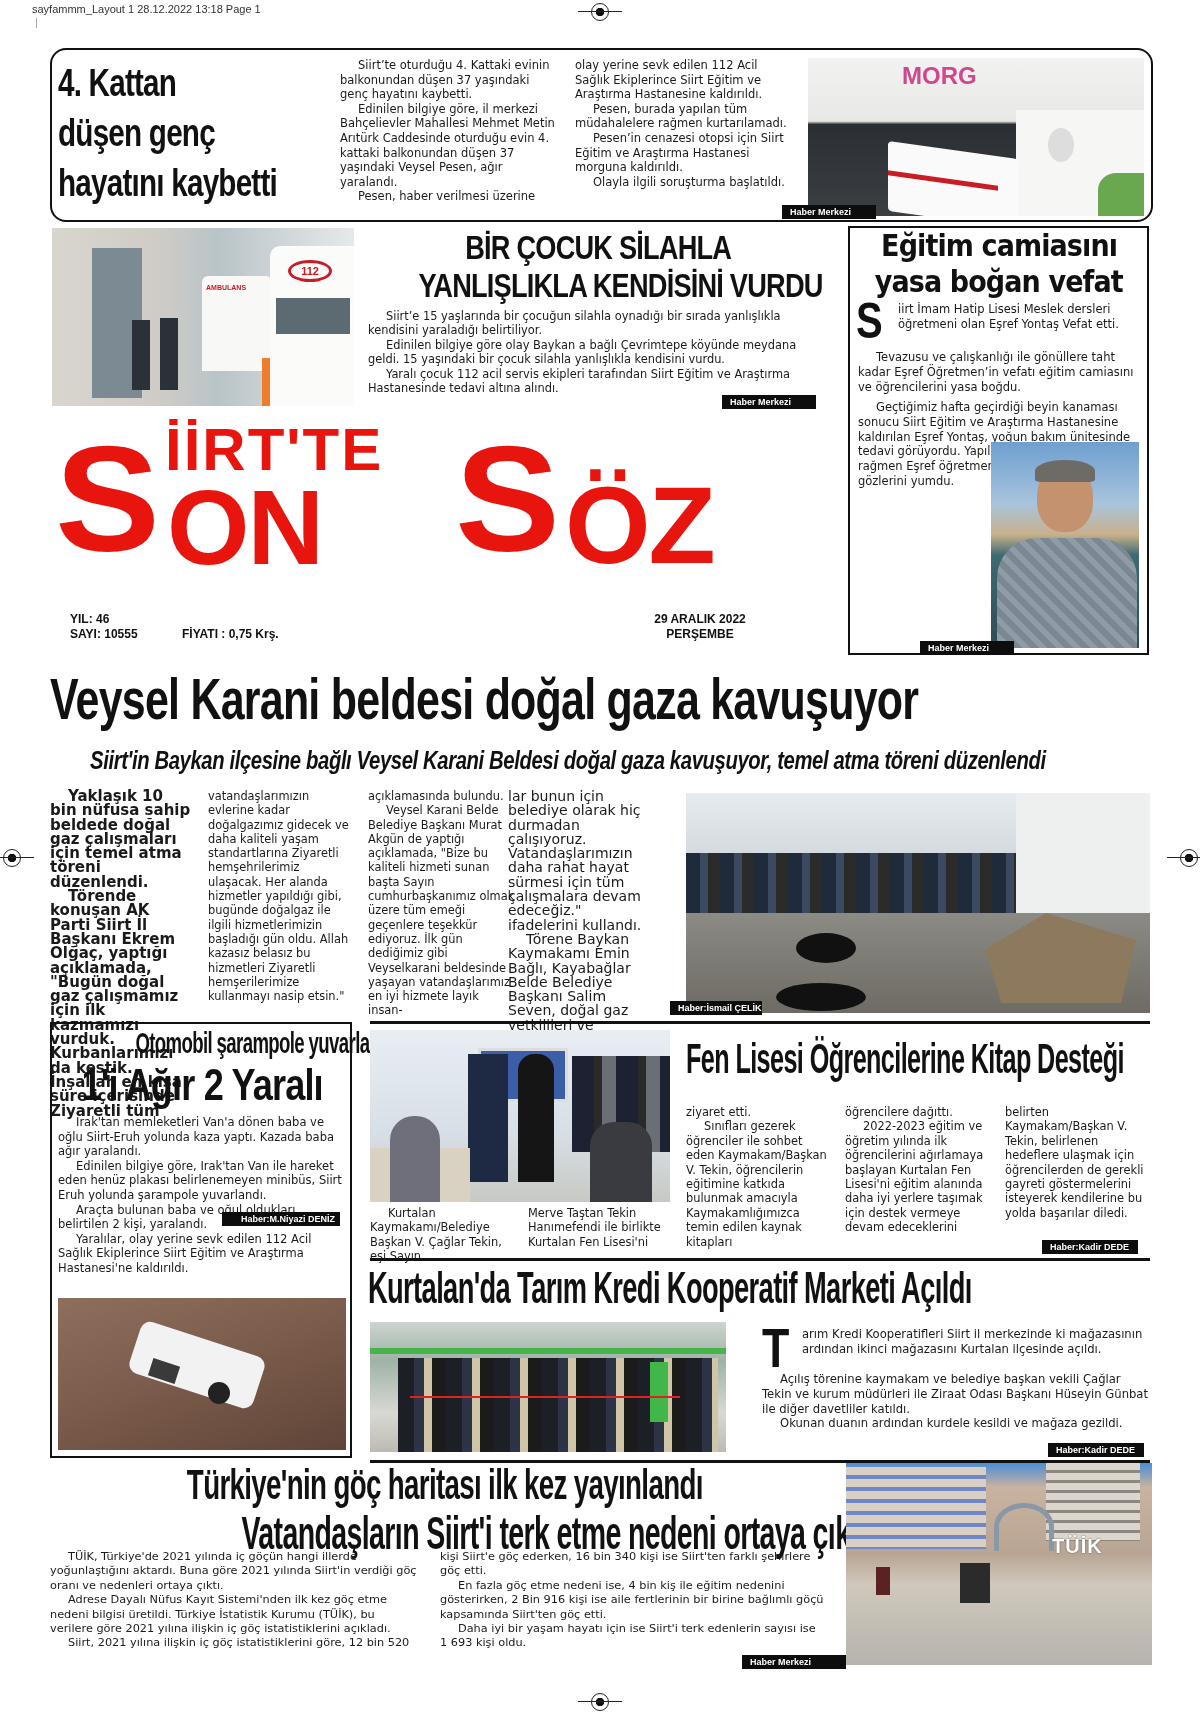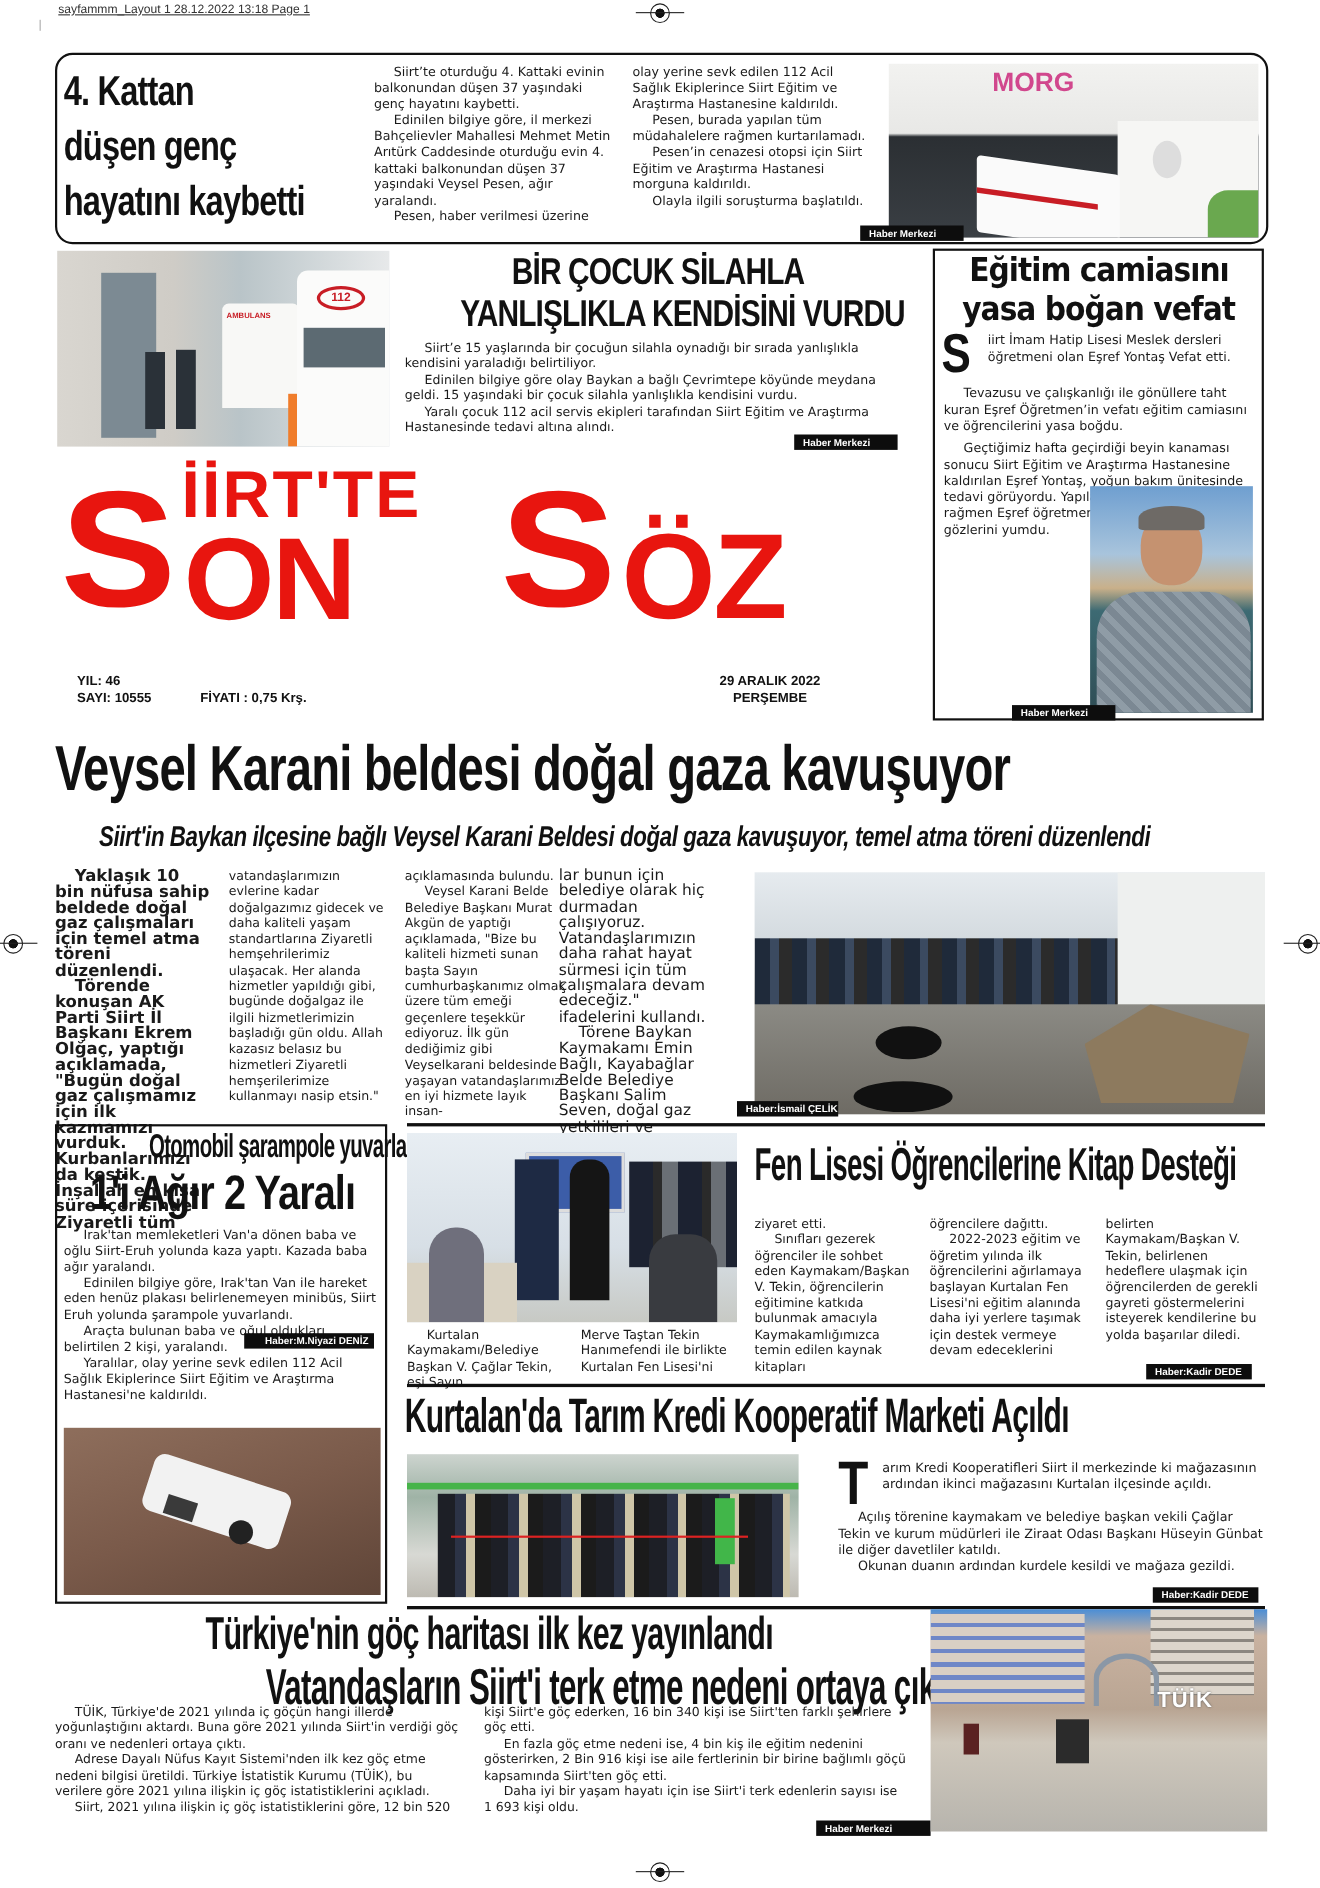--- a/index.html
+++ b/index.html
@@ -1,19 +1,19 @@
 <!DOCTYPE html>
 <html><head>
 <meta charset="utf-8">
 <style>
   * { box-sizing: border-box; margin: 0; padding: 0; }
   html, body { width: 1200px; height: 1716px; background: #ffffff; overflow: hidden; }
   body { position: relative; font-family: "DejaVu Sans", sans-serif; color: #111; }
   .abs { position: absolute; }
-  .slug { left: 53px; top: 3px; font: 11px "Liberation Sans", sans-serif; color: #333; text-decoration: underline; }
+  .slug { left: 32px; top: 3px; font: 11px "Liberation Sans", sans-serif; color: #333; }
   .slug-line { left: 36px; top: 18px; width: 1px; height: 10px; background:#aaa; }
   .reg { width: 18px; height: 18px; border: 1.5px solid #222; border-radius: 50%; background: radial-gradient(circle, #111 0 4px, #fff 4.5px); }
   .reg::before { content:""; position:absolute; left:-14px; top:7px; width:44px; height:1px; background:#222; }
   .cond { font-family: "Liberation Sans", sans-serif; font-weight: 700; transform-origin: left top; white-space: nowrap; letter-spacing: -1px; }
   .body-text { font-family: "DejaVu Sans", sans-serif; font-size: 11.2px; line-height: 14.2px; color: #1a1a1a; }
   .body-text p { text-indent: 18px; }
   .body-text p.noind { text-indent: 0; }
   .credit { background: #0d0d0d; color: #fff; font: bold 9px "Liberation Sans", sans-serif; padding: 2px 8px; white-space: nowrap; }
   .photo { overflow: hidden; }
   .rule { background: #111; height: 3px; }
@@ -81,21 +81,21 @@
 <div class="abs credit" style="left:722px;top:395px;width:94px;">Haber Merkezi</div>
 
 <div class="abs box" style="left:848px;top:226px;width:301px;height:429px;"></div>
 <div class="abs" style="left:852px;top:228px;width:294px;text-align:center;">
   <div style="font:900 30px/36px 'DejaVu Sans',sans-serif;letter-spacing:-1px;display:inline-block;transform:scaleX(0.9);transform-origin:center top;white-space:nowrap;">Eğitim camiasını</div><br>
   <div style="font:900 30px/36px 'DejaVu Sans',sans-serif;letter-spacing:-1px;display:inline-block;transform:scaleX(0.9);transform-origin:center top;white-space:nowrap;">yasa boğan vefat</div>
 </div>
 <div class="abs" style="left:856px;top:298px;font:bold 50px/46px 'Liberation Sans',sans-serif;transform:scaleX(0.8);transform-origin:left top;">S</div>
 <div class="abs body-text" style="left:898px;top:302px;width:244px;font-size:11.5px;line-height:14.8px;">iirt İmam Hatip Lisesi Meslek dersleri öğretmeni olan Eşref Yontaş Vefat etti.</div>
 <div class="abs body-text" style="left:858px;top:350px;width:286px;font-size:11.5px;line-height:14.8px;">
-  <p>Tevazusu ve çalışkanlığı ile gönüllere taht kuran Eşref Öğretmen’in vefatı eğitim camiasını ve öğrencilerini yasa boğdu.</p>
+  <p>Tevazusu ve çalışkanlığı ile gönüllere taht kadar Eşref Öğretmen’in vefatı eğitim camiasını ve öğrencilerini yasa boğdu.</p>
 </div>
 <div class="abs body-text" style="left:858px;top:400px;width:286px;font-size:11.5px;line-height:14.8px;">
   <p style="width:286px;">Geçtiğimiz hafta geçirdiği beyin kanaması sonucu Siirt Eğitim ve Araştırma Hastanesine kaldırılan Eşref Yontaş, yoğun bakım ünitesinde tedavi görüyordu. Yapılan tüm müdahalelere rağmen Eşref öğretmen kurtarılmayarak hayata gözlerini yumdu.</p>
 </div>
 <div class="abs photo" style="left:991px;top:442px;width:148px;height:206px;background:linear-gradient(180deg,#6f9fd0 0%,#a8c4dc 30%,#c9b08a 45%,#3d6a73 55%,#2f4d55 100%);">
   <div class="abs" style="left:46px;top:24px;width:56px;height:66px;border-radius:45%;background:#c59270;"></div>
   <div class="abs" style="left:44px;top:18px;width:60px;height:22px;border-radius:50% 50% 10% 10%;background:#6e6a66;"></div>
   <div class="abs" style="left:6px;top:96px;width:140px;height:110px;border-radius:40px 40px 0 0;background:repeating-linear-gradient(45deg,#7b8893 0 6px,#8f9ca6 6px 12px);"></div>
 </div>
 <div class="abs credit" style="left:920px;top:641px;width:94px;">Haber Merkezi</div>

